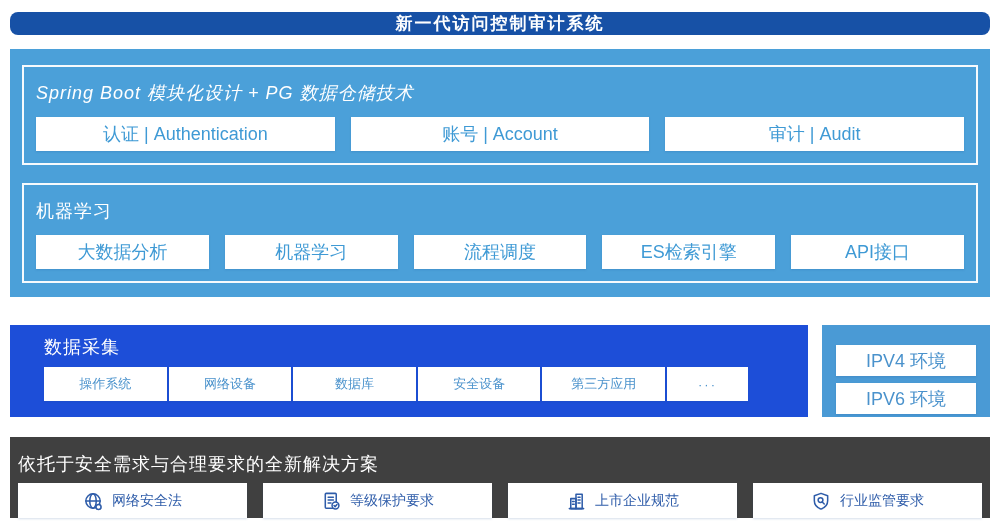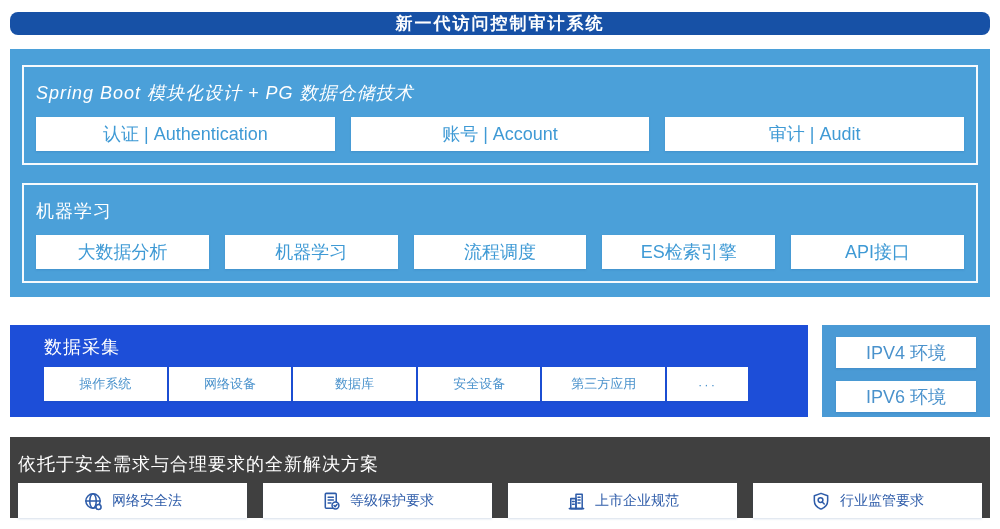--- a/index.html
+++ b/index.html
@@ -49,22 +49,22 @@
   .collect-row { margin-top: 28px; display: flex; gap: 14px; height: 92px; }
   .collection {
     flex: 1; background: #1d4ed8; padding: 8px 60px 0 34px;
   }
   .collection .group-title { padding-top: 2px; }
   .collection .item-row { margin-top: 8px; gap: 2px; }
   .collection .white-box { color: #4a92cc; font-size: 13px; }
   .collection .white-box.small { flex: 0.66; letter-spacing: 2px; }
   .env {
     width: 168px; background: #4a9ad5;
-    padding: 12px 14px;
-    display: flex; flex-direction: column; gap: 13px;
+    padding: 20px 14px;
+    display: flex; flex-direction: column; gap: 7px;
   }
   .env .white-box { height: 31px; flex: none; color: #4a92cc; }
   
   .solution {
     margin-top: 20px; height: 93px; background: #404040;
     padding: 9px 8px 0;
   }
   .solution .item-row { margin-top: 7px; }
   .solution .white-box {
     height: 35px; color: #2e5ca9; font-size: 14px; gap: 9px;

